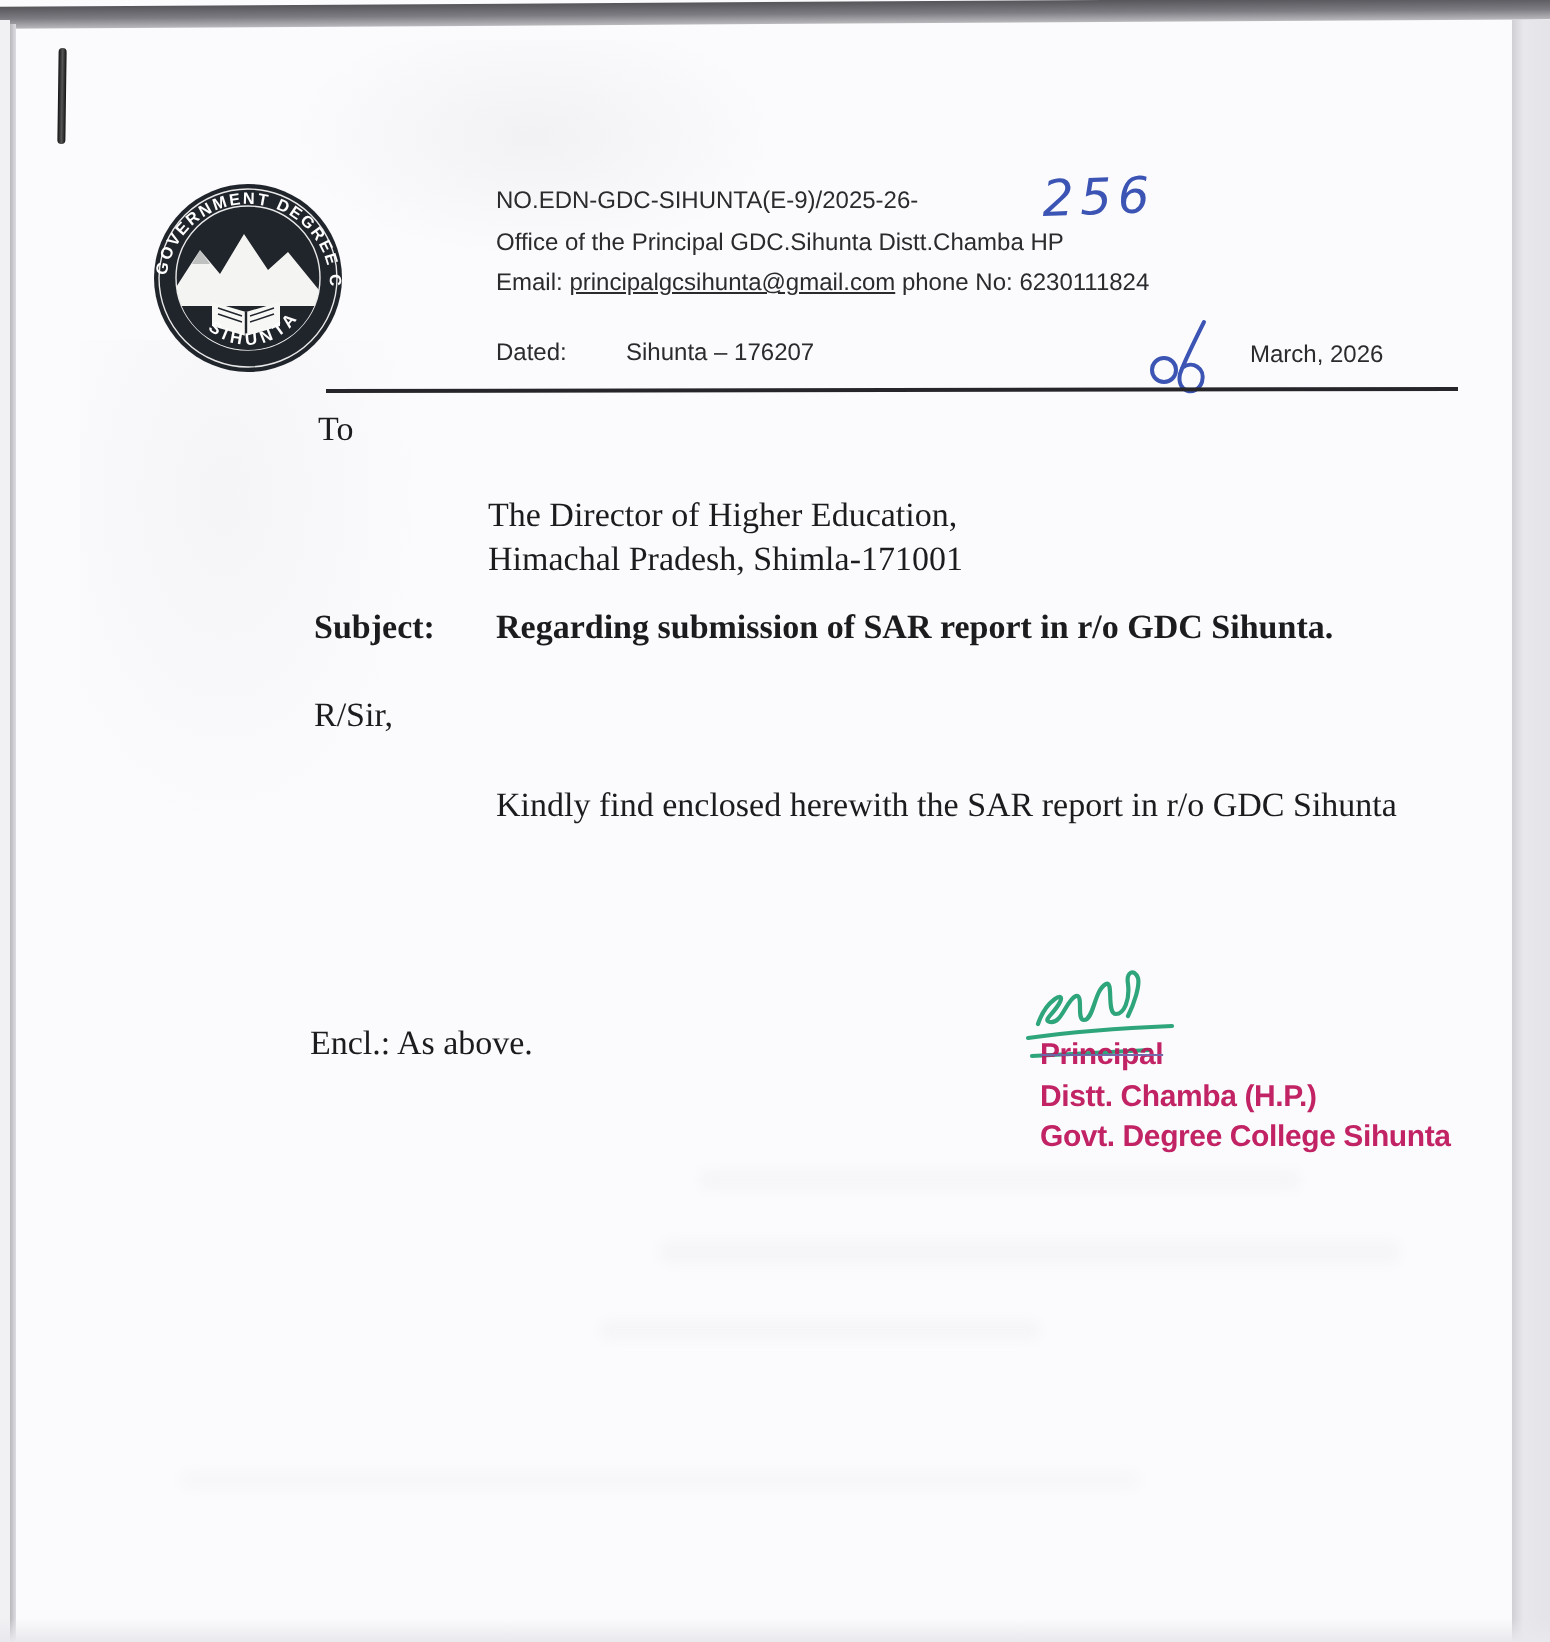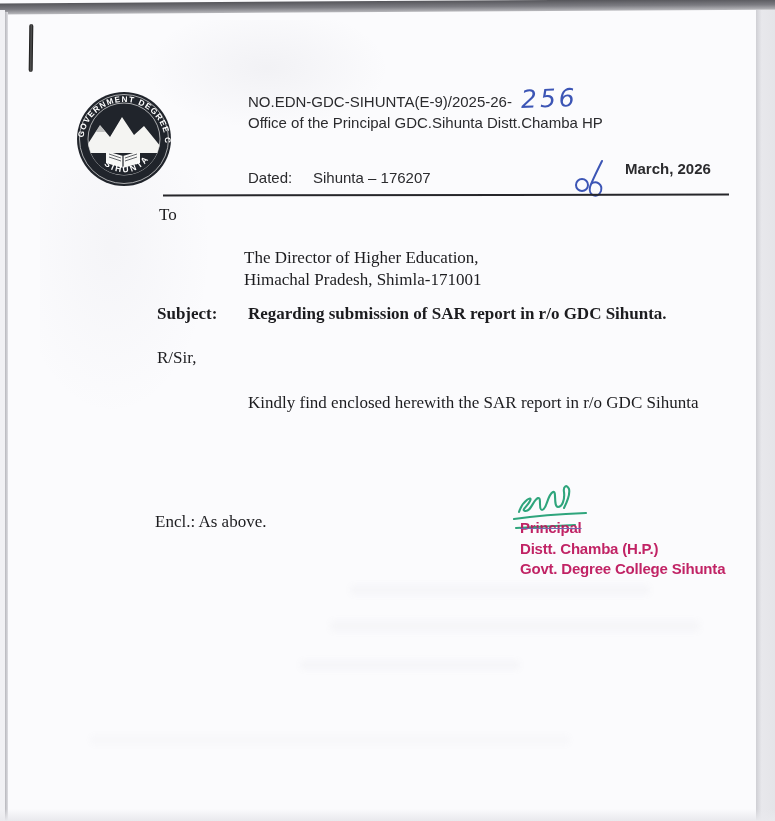--- a/index.html
+++ b/index.html
@@ -20,21 +20,21 @@
             background:linear-gradient(180deg,rgba(200,200,205,0),#e9e9ed);}
   .staple-mark{position:absolute;left:29px;top:24px;width:4px;height:48px;border-radius:2px;
             background:linear-gradient(90deg,#111,#555,#111);transform:rotate(0.8deg);}
   .crease1{position:absolute;left:150px;top:20px;width:260px;height:120px;
             background:radial-gradient(ellipse at 45% 40%,rgba(120,120,140,0.07),rgba(0,0,0,0) 60%);}
   .crease2{position:absolute;left:40px;top:170px;width:180px;height:260px;
             background:radial-gradient(ellipse at 40% 30%,rgba(130,130,150,0.05),rgba(0,0,0,0) 65%);}
   .ghost{position:absolute;background:#9a9aa8;opacity:0.05;filter:blur(3px);border-radius:4px;}
 
   
-  .sans{position:absolute;color:#2b2b2e;font-size:15px;white-space:nowrap;}
+  .sans{position:absolute;color:#2b2b2e;font-size:12px;white-space:nowrap;}
   .serif{position:absolute;font-family:"Liberation Serif",serif;color:#1c1c1f;
          font-size:17px;white-space:nowrap;}
   .bold{font-weight:bold;}
   .underline{text-decoration:underline;}
   .hand{position:absolute;color:#3c55b5;font-style:italic;white-space:nowrap;
         font-family:"DejaVu Sans",sans-serif;}
   .rule{position:absolute;left:163px;top:194px;width:566px;height:2px;background:#26262a;
         transform:rotate(-0.1deg);}
 
   .stamp{position:absolute;left:520px;top:518px;color:#be185d;font-weight:bold;
@@ -85,30 +85,36 @@
     <text font-size="8.5" font-weight="bold" fill="#ffffff" letter-spacing="2.2" font-family="Liberation Sans, sans-serif">
       <textPath href="#arcBot" startOffset="22%">SIHUNTA</textPath>
     </text>
   </svg>
 
   <div class="sans" style="left:248px;top:93px;">NO.EDN-GDC-SIHUNTA(E-9)/2025-26-</div>
   <div class="hand" style="left:521px;top:84px;font-size:25px;letter-spacing:3px;transform:rotate(-2deg);">256</div>
 
   <div class="sans" style="left:248px;top:114px;">Office of the Principal GDC.Sihunta Distt.Chamba HP</div>
 
+  <div class="sans" style="left:248px;top:134px;">
+    <span>Email:</span>
+    <span class="underline">principalgcsihunta@gmail.com</span>
+    <span>phone No:</span>
+    <span>6230111824</span>
+  </div>
 
   <div class="sans" style="left:248px;top:169px;">Dated:</div>
   <div class="sans" style="left:313px;top:169px;">Sihunta – 176207</div>
 
   <svg width="42" height="44" viewBox="0 0 42 44" style="position:absolute;left:572px;top:158px;">
     <title>06</title>
     <circle cx="10" cy="27" r="6" fill="none" stroke="#3c55b5" stroke-width="2"></circle>
     <path d="M30,3 C25,13 20,23 18,29 C16,38 26,41 29,33 C31,26 24,22 19,26" fill="none" stroke="#3c55b5" stroke-width="2" stroke-linecap="round"></path>
   </svg>
-  <div class="sans" style="left:625px;top:160px;font-weight:bold;">March, 2026</div>
+  <div class="sans" style="left:625px;top:170px;">March, 2026</div>
 
   <div class="rule"></div>
 
   <div class="serif" style="left:159px;top:205px;">To</div>
 
   <div class="serif" style="left:244px;top:248px;">The Director of Higher Education,</div>
   <div class="serif" style="left:244px;top:270px;">Himachal Pradesh, Shimla-171001</div>
 
   <div class="serif bold" style="left:157px;top:304px;">Subject:</div>
   <div class="serif bold" style="left:248px;top:304px;">Regarding submission of SAR report in r/o GDC Sihunta.</div>

